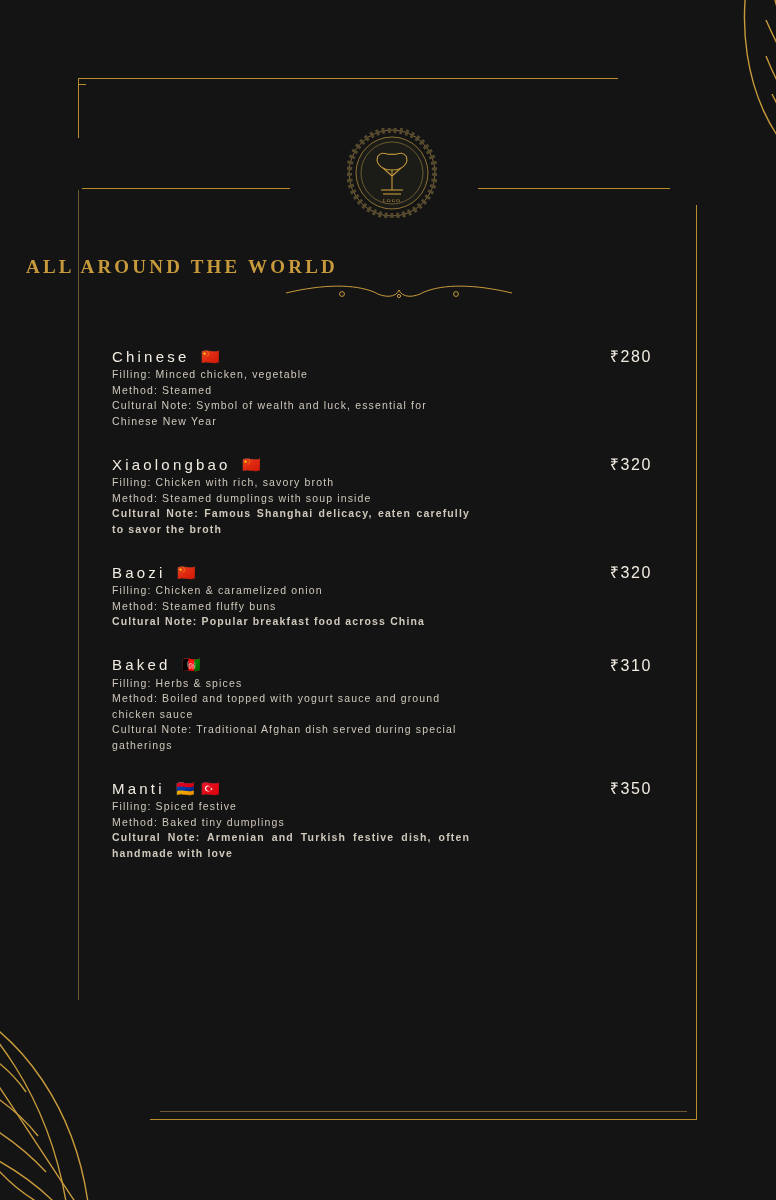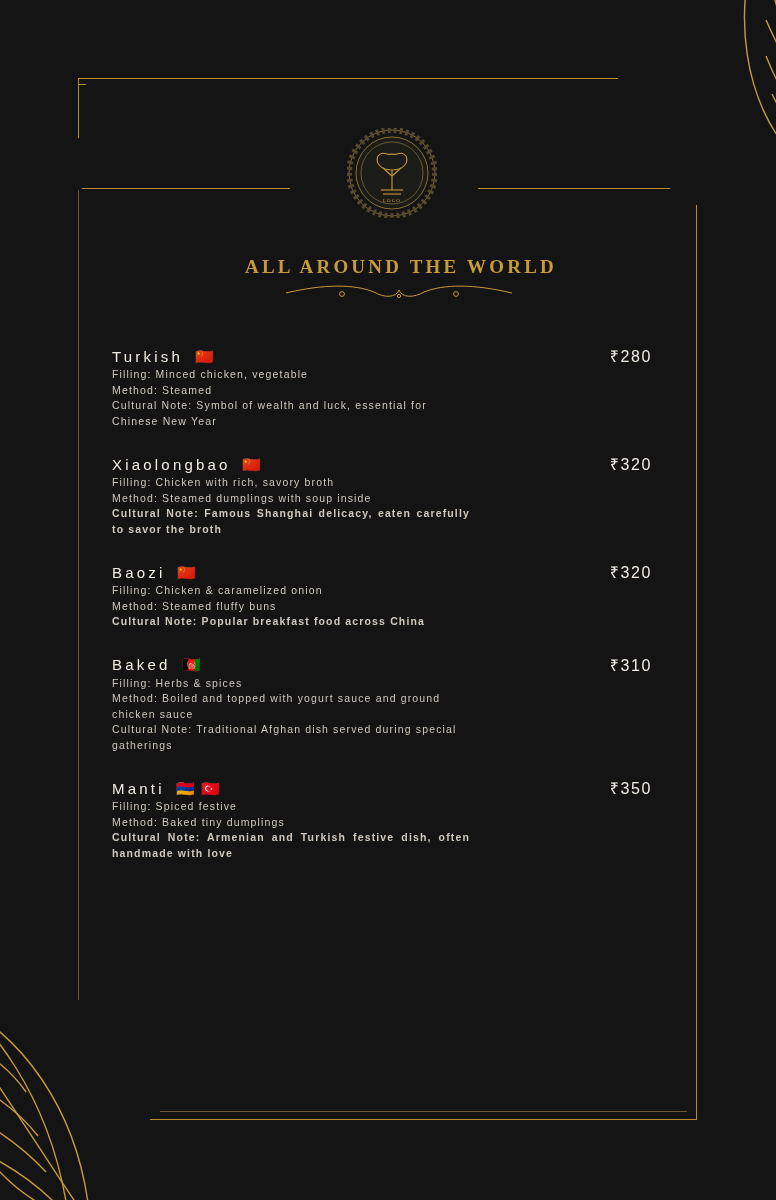--- a/index.html
+++ b/index.html
@@ -114,21 +114,20 @@
     width: 90px;
     height: 90px;
   }
 
   
   .heading {
     position: absolute;
     left: 0;
     top: 256px;
     width: 776px;
-    text-align: center;
     font-family: "Liberation Serif", serif;
     font-size: 19px;
     letter-spacing: 3.2px;
     font-weight: bold;
     color: #c79a3b;
     padding-left: 26px;
     box-sizing: border-box;
   }
   .flourish {
     position: absolute;
@@ -262,21 +261,21 @@
       <circle cx="115" cy="14" r="1.6"></circle>
     </g>
   </svg>
 </div>
 
 <div class="menu">
 
   <div class="item">
     <div class="item-head">
       <div class="item-name-wrap">
-        <span class="item-name">Turkish</span>
+        <span class="item-name">Chinese</span>
         <span class="flags">
           <span class="flag">🇨🇳</span>
         </span>
       </div>
       <span class="price">₹280</span>
     </div>
     <div class="desc">
       <div class="line">Filling: Minced chicken, vegetable</div>
       <div class="line">Method: Steamed</div>
       <div class="line">Cultural Note: Symbol of wealth and luck, essential for Chinese New Year</div>

